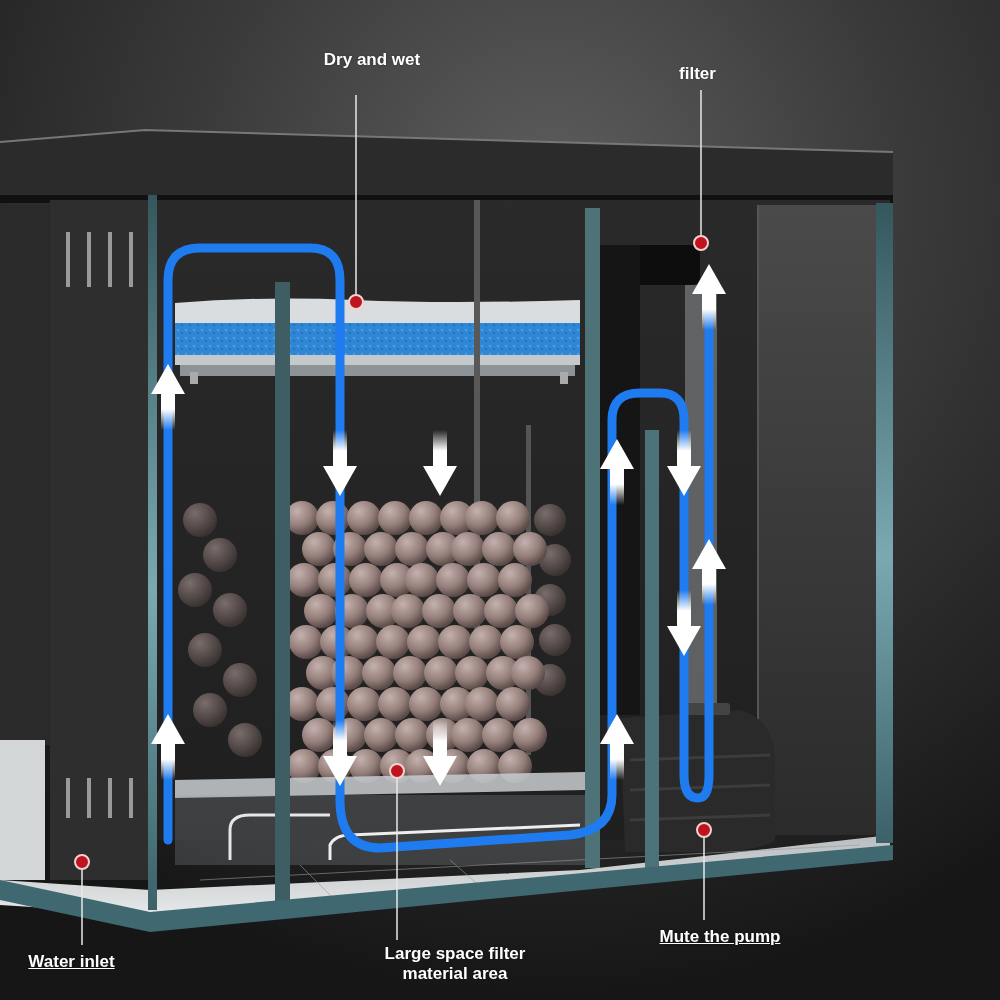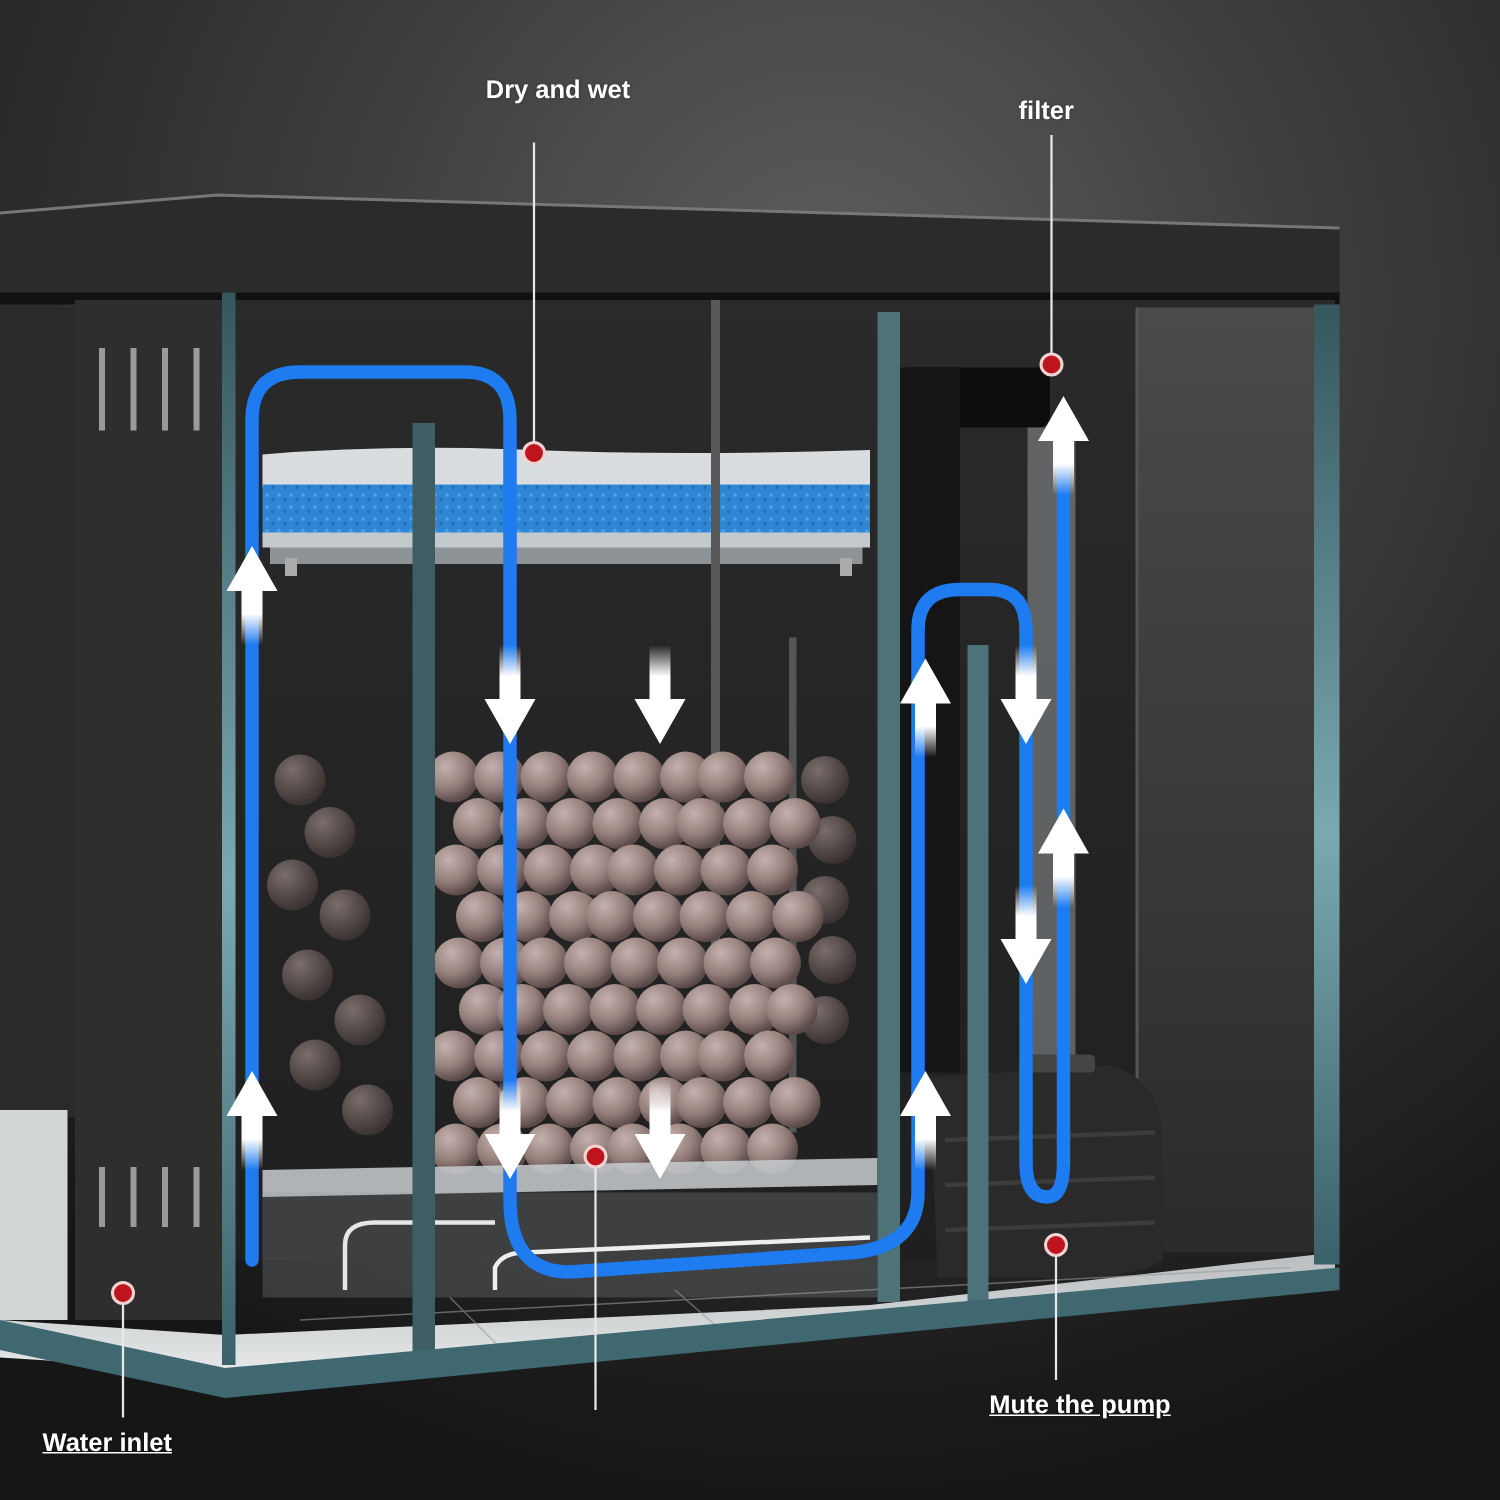--- a/index.html
+++ b/index.html
@@ -316,18 +316,20 @@
 
   <div class="label" style="left:655px; top:64px; width:85px;">
     <span>filter</span>
   </div>
 
   <div class="label" style="left:14px; top:952px; width:115px;text-decoration:underline;">
     <span>Water inlet</span>
   </div>
 
   <div class="label" style="left:355px; top:944px; width:200px;">
+    <span>Large space filter</span>
+    <span>material area</span>
   </div>
 
   <div class="label" style="left:640px; top:927px; width:160px;text-decoration:underline;">
     <span>Mute the pump</span>
   </div>
 </div>
 
 </body></html>

